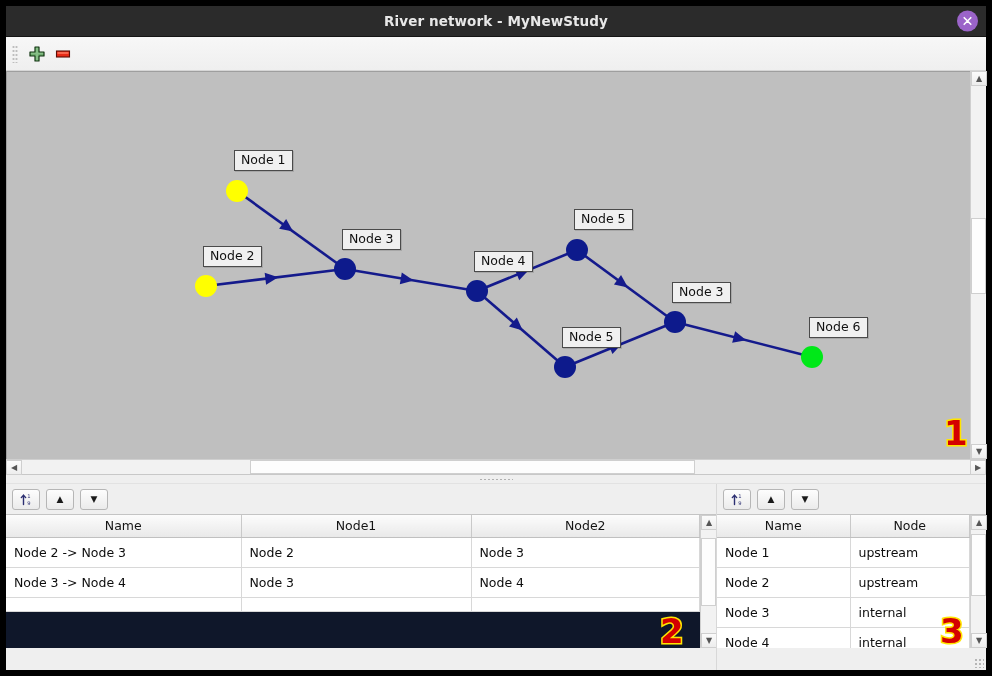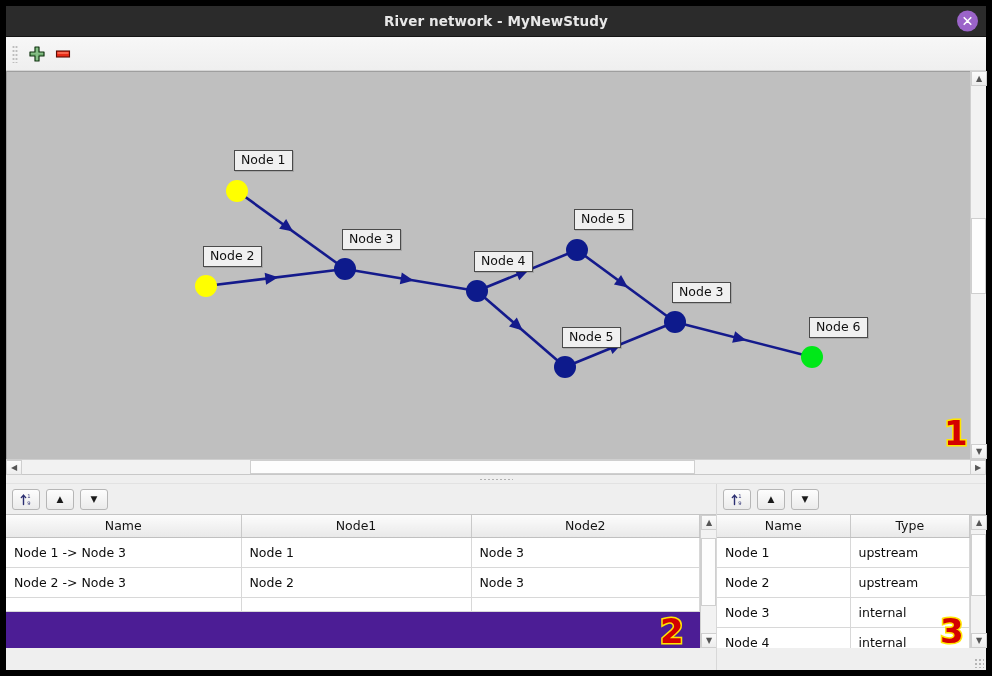--- a/index.html
+++ b/index.html
@@ -182,21 +182,21 @@
     display: flex; align-items: center; justify-content: center;
     cursor: pointer;
   }
   .pbtn .tri { font-size: 9px; color: #1a1a1a; line-height: 1; }
 
   .table-wrap {
     flex: 1; display: flex; min-height: 0;
     border-top: 1px solid #c4c4c4;
     background: #fff;
   }
-  .table-scroll { flex: 1; min-width: 0; overflow: hidden; background: #4c1d95; }
+  .table-scroll { flex: 1; min-width: 0; overflow: hidden; background: #0f172a; }
   table.grid {
     width: 100%;
     border-collapse: collapse;
     table-layout: fixed;
     font-size: 12.5px;
   }
   table.grid th {
     background: linear-gradient(to bottom,#fcfcfc,#e9e9e9);
     border-right: 1px solid #c9c9c9;
     border-bottom: 1px solid #c0c0c0;
@@ -363,28 +363,28 @@
           <table class="grid" id="left-table">
             <thead>
                 <tr id="left-head">
                   <th style="width: 235px;">Name</th>
                   <th style="width: 230px;">Node1</th>
                   <th style="width: auto;">Node2</th>
                 </tr>
               </thead>
             <tbody id="left-body">
                 <tr>
-                  <td>Node 1 -&gt; Node 3</td>
-                  <td>Node 1</td>
-                  <td>Node 3</td>
-                </tr>
-                <tr>
                   <td>Node 2 -&gt; Node 3</td>
                   <td>Node 2</td>
                   <td>Node 3</td>
+                </tr>
+                <tr>
+                  <td>Node 3 -&gt; Node 4</td>
+                  <td>Node 3</td>
+                  <td>Node 4</td>
                 </tr>
                 <tr class="blank">
                   <td></td>
                   <td></td>
                   <td></td>
                 </tr>
               </tbody>
           </table>
         </div>
         <div class="sb-v">
@@ -417,21 +417,21 @@
         <div class="pbtn">
           <span class="tri">▼</span>
         </div>
       </div>
       <div class="table-wrap">
         <div class="table-scroll">
           <table class="grid" id="right-table">
             <thead>
                 <tr id="right-head">
                   <th style="width: 133px;">Name</th>
-                  <th style="width: auto;">Type</th>
+                  <th style="width: auto;">Node</th>
                 </tr>
               </thead>
             <tbody id="right-body">
                 <tr>
                   <td>Node 1</td>
                   <td>upstream</td>
                 </tr>
                 <tr>
                   <td>Node 2</td>
                   <td>upstream</td>

